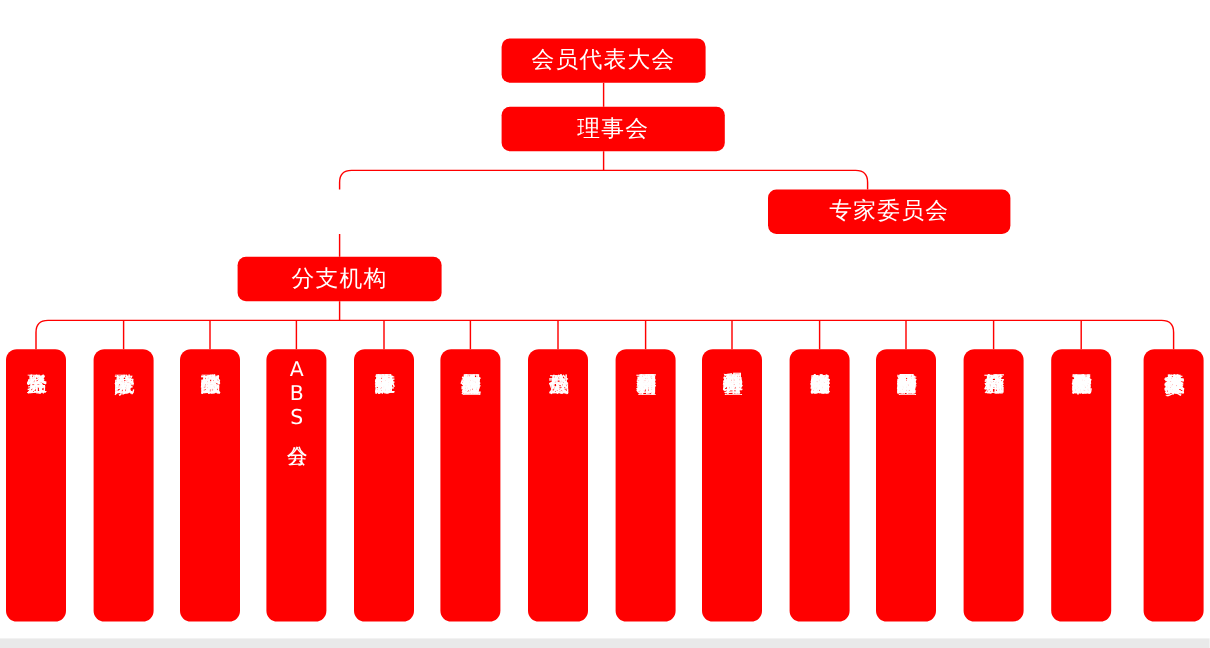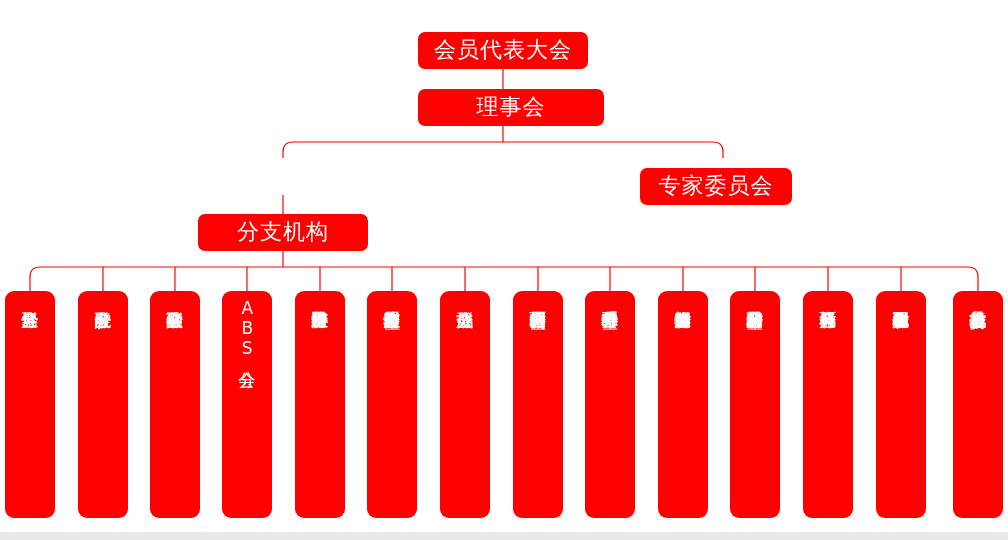--- a/index.html
+++ b/index.html
@@ -40,21 +40,21 @@
     color: #ffffff;
     box-sizing: border-box;
     display: flex;
     align-items: center;
     justify-content: center;
     z-index: 2;
   }
 
   
   .node.horiz {
-    font-size: 22px;
+    font-size: 19px;
     letter-spacing: 1px;
     line-height: 1;
     padding-bottom: 1px;
   }
 
   
   .node.vert {
     border-radius: 9px;
     align-items: flex-start;
     justify-content: center;
@@ -114,21 +114,21 @@
   </svg>
 
   <div class="node horiz" style="left:418px; top:32px; width:170px; height:37px;">
     <span>会员代表大会</span>
   </div>
 
   <div class="node horiz" style="left:418px; top:89px; width:186px; height:37px;">
     <span>理事会</span>
   </div>
 
-  <div class="node horiz" style="left:640px; top:158px; width:152px; height:37px;margin-top:10px;">
+  <div class="node horiz" style="left:640px; top:158px; width:202px; height:37px;">
     <span>专家委员会</span>
   </div>
 
   <div class="node horiz" style="left:198px; top:214px; width:170px; height:37px;">
     <span>分支机构</span>
   </div>
 
   <div class="node vert" style="left:5px; top:291px; width:50px; height:227px;">
     <span class="vlabel">聚烯烃分会</span>
   </div>

